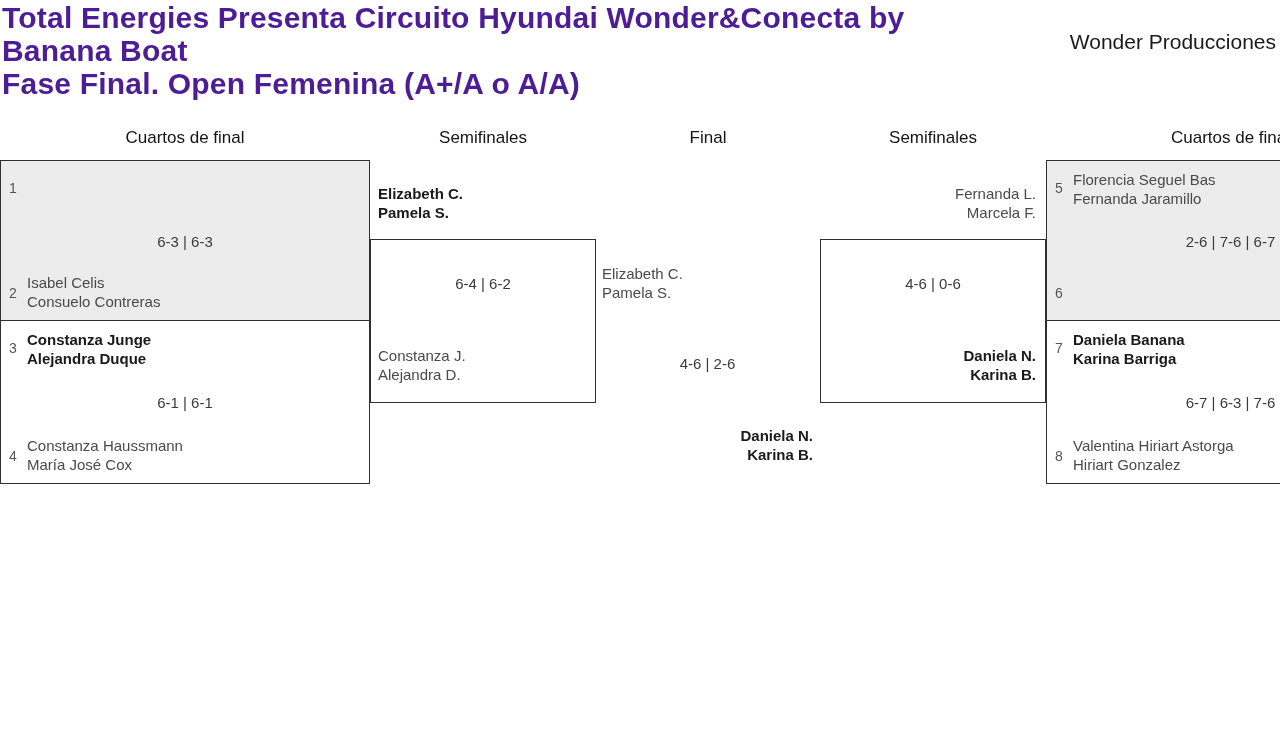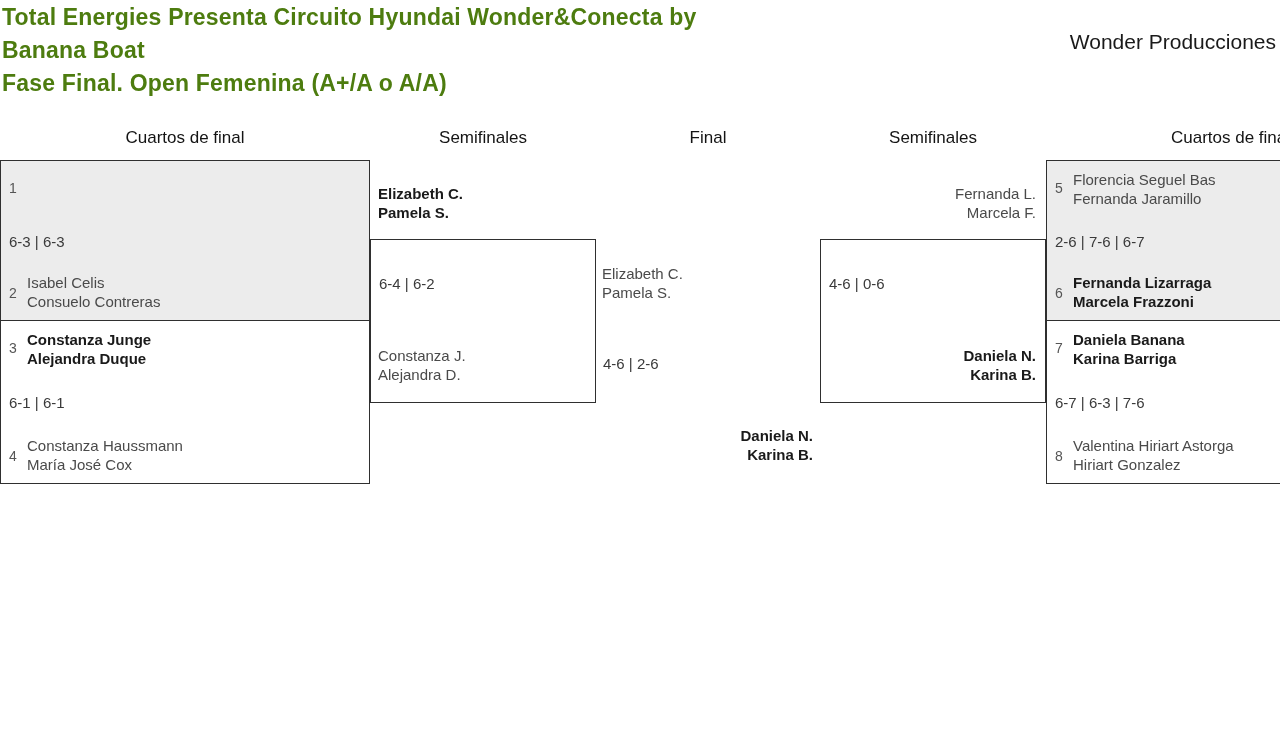--- a/index.html
+++ b/index.html
@@ -6,22 +6,22 @@
   html,body { background:#fff; }
   .stage {
     position:relative; width:1280px; height:730px;
     background:#ffffff; overflow:hidden;
     font-family:"Liberation Sans", sans-serif;
     color:#1b1b1b;
   }
   
   .title {
     position:absolute; left:2px; top:1px;
-    font-size:23px; line-height:33px; font-weight:700;
-    color:#4d7c0f; letter-spacing:0.2px; white-space:nowrap;
+    font-size:30px; line-height:33px; font-weight:700;
+    color:#4c1d95; letter-spacing:0.2px; white-space:nowrap;
   }
   .organizer {
     position:absolute; top:30px; right:4px;
     font-size:21px; font-weight:500; color:#1a1a1a; white-space:nowrap;
   }
   
   .round-header {
     position:absolute; top:128px; font-size:17px; font-weight:400;
     color:#141414; text-align:center; white-space:nowrap;
   }
@@ -35,21 +35,21 @@
   .loser  { font-weight:400; color:#4a4a4a; }
 
   .seed { position:absolute; left:8px; font-size:14px; color:#555; }
   .seed.s-top { top:19px; }
   .seed.s-bottom { bottom:19px; }
 
   .q-top    { left:26px; top:9px; }
   .q-bottom { left:26px; bottom:9px; }
 
   .score {
-    position:absolute; left:8px; width:100%; text-align:left;
+    position:absolute; left:0; width:100%; text-align:center;
     font-size:15px; color:#3a3a3a; white-space:nowrap;
   }
   .qf .score { top:50%; transform:translateY(-50%); }
   .sf .score { top:35px; }
   .final-slot .score { top:116px; }
 
   .sf .s-top-team { top:-56px; }
   .sf .s-bottom-team { top:106px; }
   .sf.left-side .team { left:7px; }
   .sf.right-side .team { right:9px; text-align:right; }
@@ -135,24 +135,20 @@
     </div>
   </div>
 
   <div class="match qf shaded" style="left:1046px;top:160px;width:369px;height:161px;">
     <div class="seed s-top">5</div>
     <div class="team q-top loser">
       <div>Florencia Seguel Bas</div>
       <div>Fernanda Jaramillo</div>
     </div>
     <div class="score">2-6 | 7-6 | 6-7</div>
-    <div class="team q-bottom winner">
-      <div>Fernanda Lizarraga</div>
-      <div>Marcela Frazzoni</div>
-    </div>
     <div class="seed s-bottom">6</div>
   </div>
 
   <div class="match qf" style="left:1046px;top:320px;width:369px;height:164px;">
     <div class="seed s-top">7</div>
     <div class="team q-top winner">
       <div>Daniela Banana</div>
       <div>Karina Barriga</div>
     </div>
     <div class="score">6-7 | 6-3 | 7-6</div>

